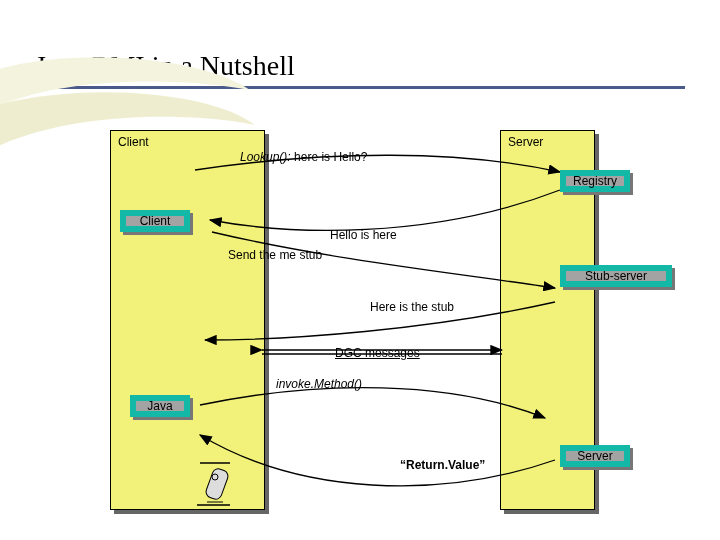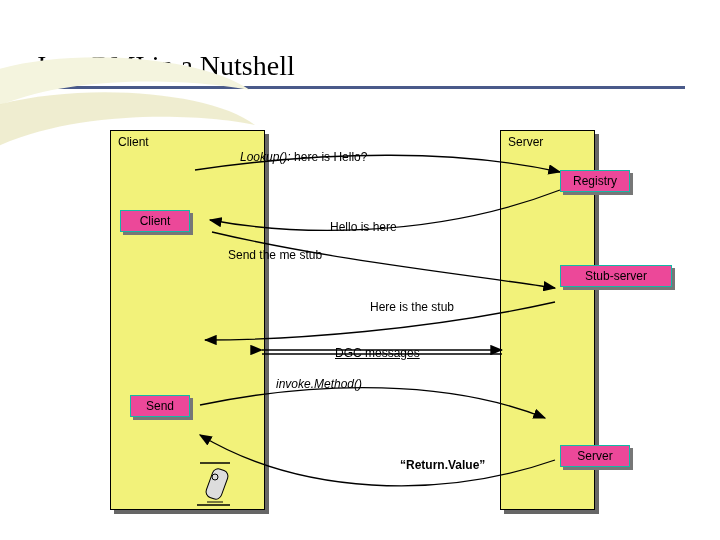--- a/index.html
+++ b/index.html
@@ -36,22 +36,22 @@
     left: 0; top: 0; right: 0; bottom: 0;
   }
   .panel {
     position: absolute;
     border: 1px solid #000;
     box-shadow: 4px 4px 0 0 #666;
   }
   .panel-yellow { background: #f2f27a; }
   .box {
     position: absolute;
-    background: #ec4899;
-    border: 1px solid #14b8a6;
+    background: #a3a3a3;
+    border: 6px solid #14b8a6;
     box-shadow: 3px 3px 0 0 #777;
     font-family: Arial, sans-serif;
     font-size: 12px;
     text-align: center;
     display: flex;
     align-items: center;
     justify-content: center;
     padding: 2px 6px;
   }
   .label {
@@ -110,27 +110,27 @@
       <line x1="262" y1="354" x2="502" y2="354" stroke="#000" stroke-width="1.3"></line>
 
       <path d="M 200 405 C 320 380, 450 380, 545 418" stroke="#000" fill="none" stroke-width="1.3" marker-end="url(#ah)"></path>
 
       <path d="M 555 460 C 440 500, 300 495, 200 435" stroke="#000" fill="none" stroke-width="1.3" marker-end="url(#ah)"></path>
     </svg>
 
     <div class="box" style="left:120px; top:210px; width:70px; height:22px;">Client</div>
     <div class="box" style="left:560px; top:170px; width:70px; height:22px;">Registry</div>
     <div class="box" style="left:560px; top:265px; width:112px; height:22px;">Stub-server</div>
-    <div class="box" style="left:130px; top:395px; width:60px; height:22px;">Send</div>
+    <div class="box" style="left:130px; top:395px; width:60px; height:22px;">Java</div>
     <div class="box" style="left:560px; top:445px; width:70px; height:22px;">Server</div>
 
     <div class="label" style="left:240px; top:150px;">
       <span class="em">Lookup(): </span><span>here is </span><span class="b">Hello</span><span>?</span>
     </div>
-    <div class="label" style="left:330px; top:220px;">
+    <div class="label" style="left:330px; top:228px;">
       <span class="b">Hello</span><span> is here</span>
     </div>
     <div class="label" style="left:228px; top:248px;">Send the me stub</div>
     <div class="label" style="left:370px; top:300px;">Here is the stub</div>
     <div class="label" style="left:335px; top:338px; text-decoration:underline;margin-top:8px;">DGC messages</div>
     <div class="label" style="left:276px; top:377px;">
       <span class="em">invoke.Method()</span>
     </div>
     <div class="label" style="left:400px; top:458px; font-weight:bold;">“Return.Value”</div>
 

